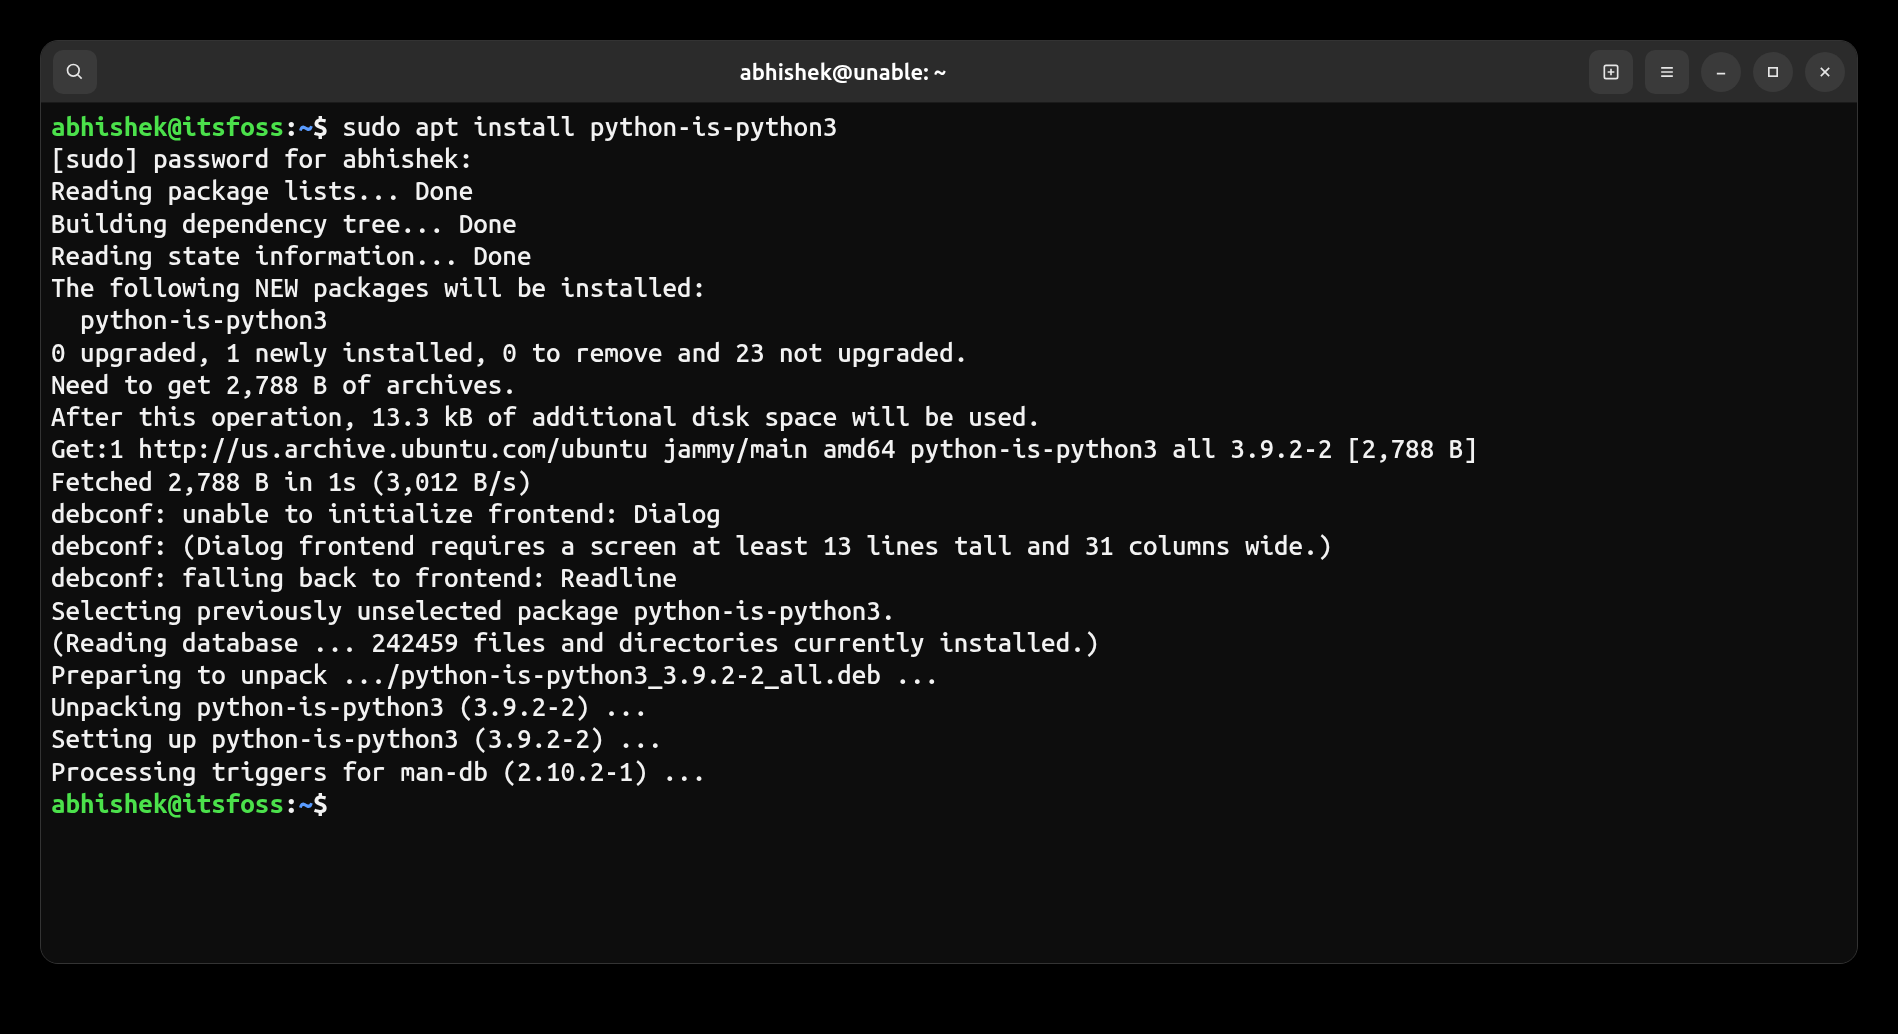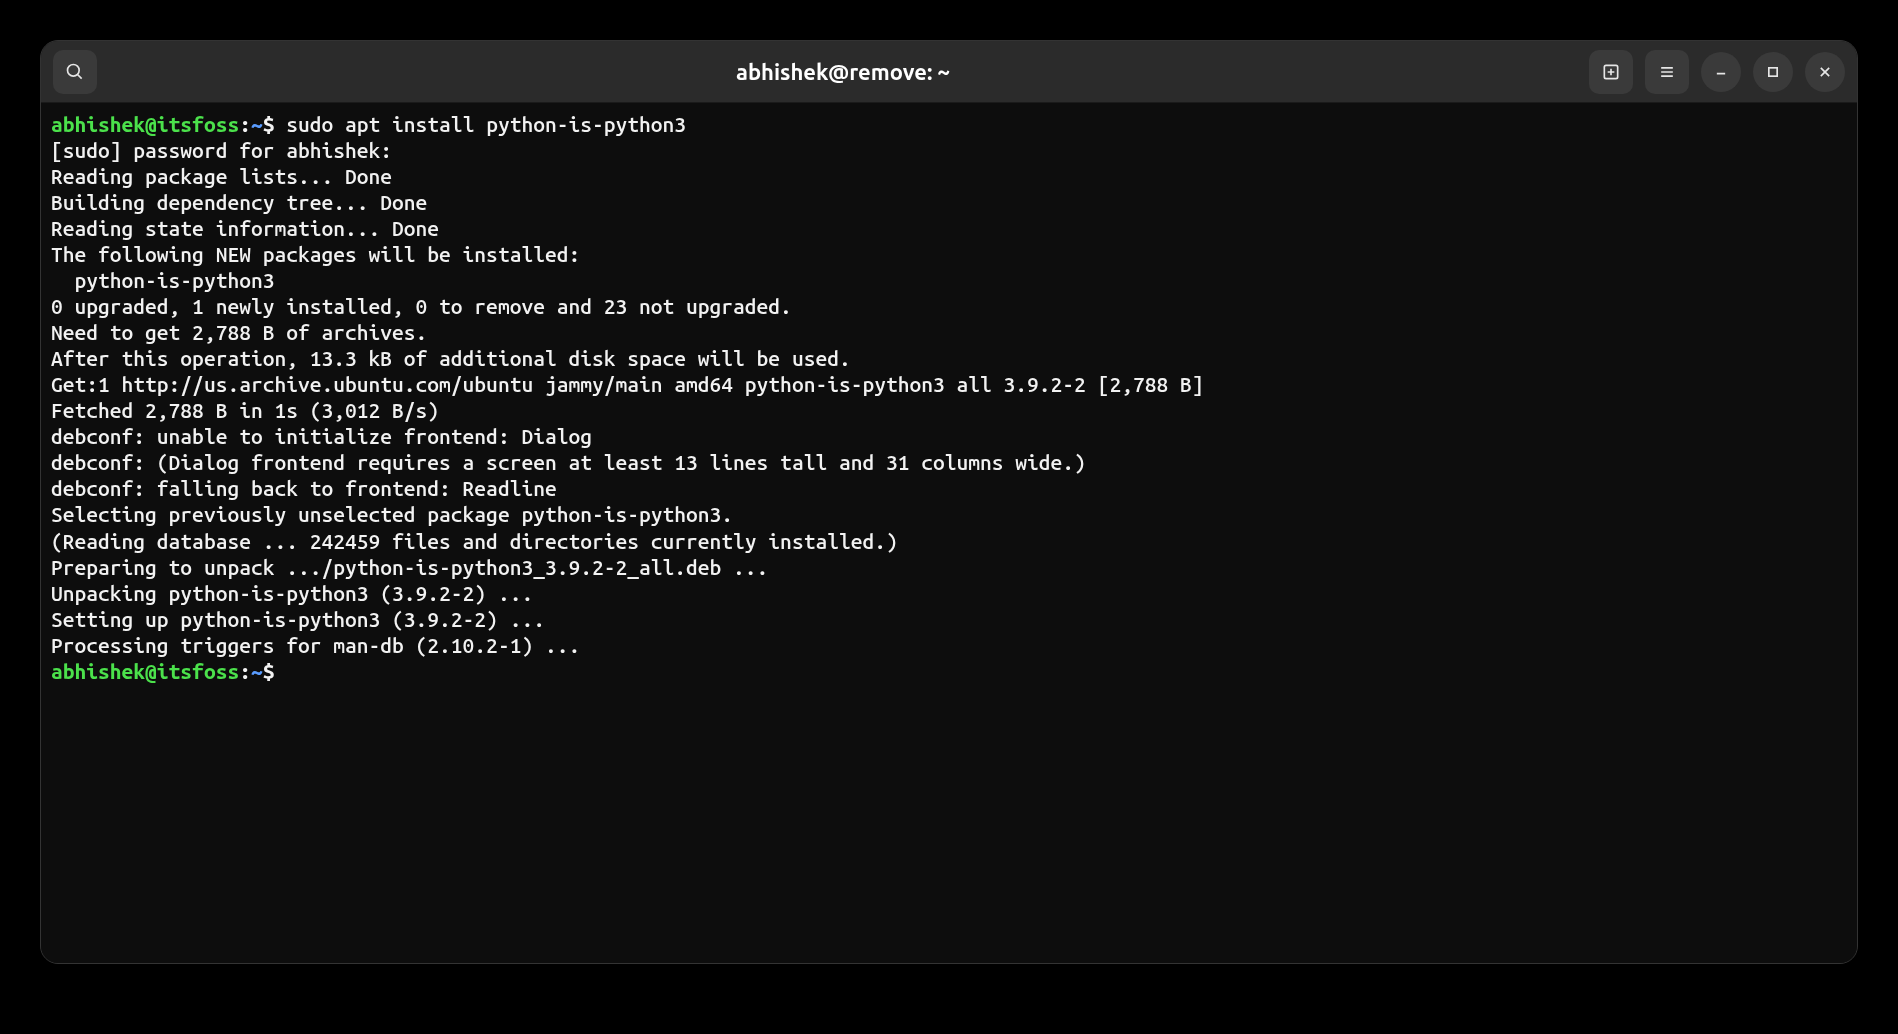--- a/index.html
+++ b/index.html
@@ -66,21 +66,21 @@
     height: 40px;
     border-radius: 50%;
     background: #3a3a3a;
   }
   .tb-btn svg { width: 20px; height: 20px; stroke: #e6e6e6; fill: none; stroke-width: 2; }
   .terminal-body {
     background: #0d0d0d;
     padding: 8px 10px 40px 10px;
     min-height: 860px;
     color: #f2f2f2;
-    font-size: 21px;
+    font-size: 26px;
     line-height: 1.24;
     white-space: pre;
     font-weight: 500;
   }
   .prompt-user { color: #4be14b; font-weight: 700; }
   .prompt-path { color: #5a9cff; font-weight: 700; }
   .prompt-sep  { color: #f2f2f2; font-weight: 700; }
   .cmd { color: #f2f2f2; }
   .line { display: block; }
 </style>
@@ -91,21 +91,21 @@
 
   <div class="titlebar">
     <div class="titlebar-left">
       <div class="tb-btn square">
         <svg viewBox="0 0 24 24">
             <circle cx="10" cy="10" r="7"></circle>
             <line x1="20" y1="20" x2="15" y2="15"></line>
           </svg>
       </div>
     </div>
-    <div class="titlebar-center">abhishek@remove: ~</div>
+    <div class="titlebar-center">abhishek@unable: ~</div>
     <div class="titlebar-right">
       <div class="tb-btn square">
         <svg viewBox="0 0 24 24">
             <rect x="4" y="4" width="16" height="16" rx="2"></rect>
             <line x1="12" y1="8" x2="12" y2="16"></line>
             <line x1="8" y1="12" x2="16" y2="12"></line>
           </svg>
       </div>
       <div class="tb-btn square">
         <svg viewBox="0 0 24 24">

